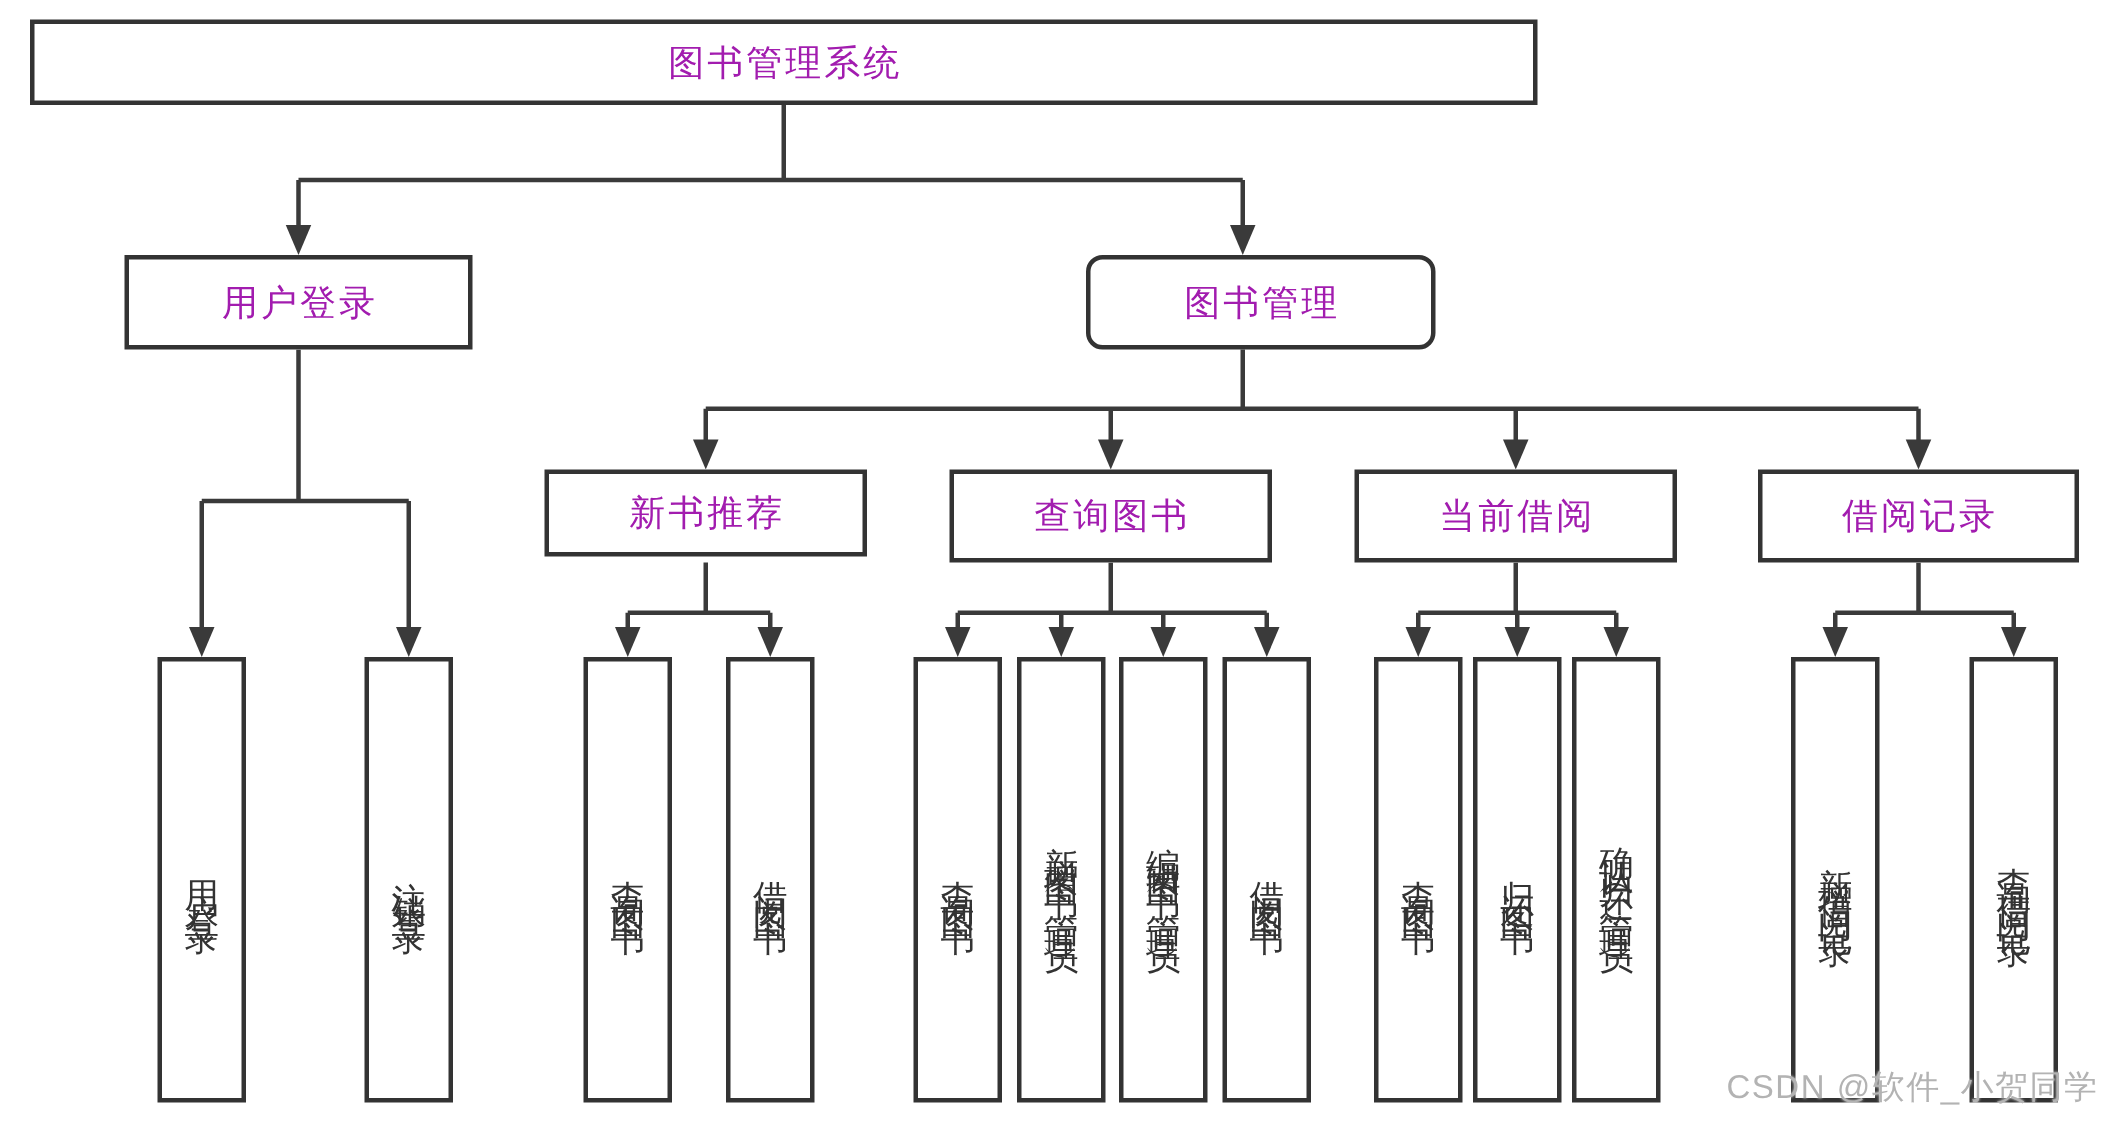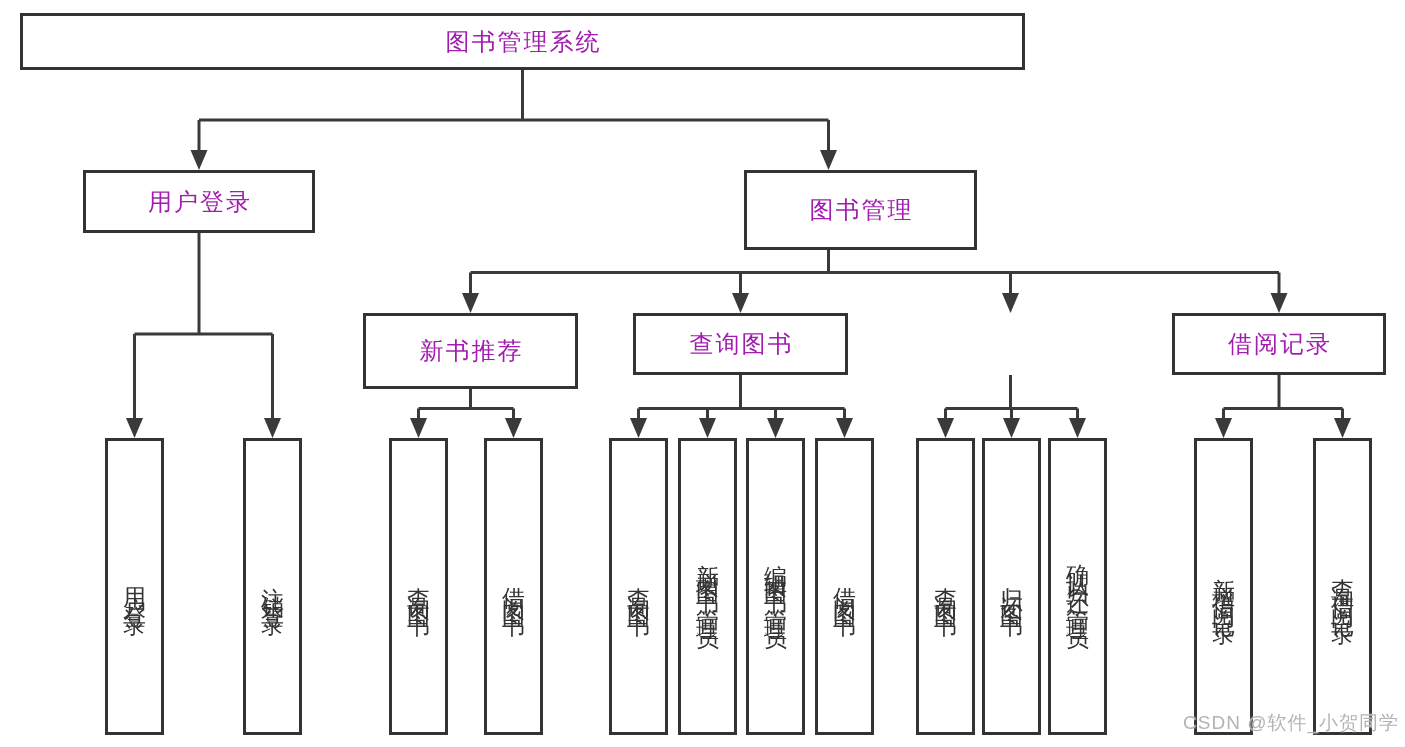--- a/index.html
+++ b/index.html
@@ -31,43 +31,43 @@
     writing-mode:vertical-rl;
     text-orientation:mixed;
     font-size:23px;
     letter-spacing:9px;
     line-height:1;
     color:#333333;
     white-space:nowrap;
   }
   #box-root   {left:20px;  top:13px;  width:1005px;height:57px;}
   #box-user   {left:83px;  top:170px; width:232px; height:63px;}
-  #box-mgmt   {left:744px; top:170px; width:233px; height:80px;}
-  #box-newbook{left:363px; top:313px; width:215px; height:76px;}
+  #box-mgmt   {left:724px; top:170px; width:233px; height:63px;border-radius:11px;}
+  #box-newbook{left:363px; top:313px; width:215px; height:58px;}
   #box-borrow {left:633px; top:313px; width:215px; height:62px;}
   #box-current{left:903px; top:313px; width:215px; height:62px;}
   #box-record {left:1172px;top:313px; width:214px; height:62px;}
   #leaf-user-0   {left:105px;}
   #leaf-user-1   {left:243px;}
   #leaf-newbook-0{left:389px;}
   #leaf-newbook-1{left:484px;}
   #leaf-borrow-0 {left:609px;}
   #leaf-borrow-1 {left:678px;}
   #leaf-borrow-2 {left:746px;}
   #leaf-borrow-3 {left:815px;}
   #leaf-current-0{left:916px;}
   #leaf-current-1{left:982px;}
   #leaf-current-2{left:1048px;}
   #leaf-record-0 {left:1194px;}
   #leaf-record-1 {left:1313px;}
   .watermark{
     position:absolute;
     right:6px;top:710px;
     z-index:3;
-    font-size:19px;
+    font-size:22px;
     letter-spacing:1px;
     color:#b3b3b3;
     text-shadow:0 0 2px #ffffff;
     white-space:nowrap;
   }
 </style>
 </head>
 <body>
 
 <div class="canvas">
@@ -132,20 +132,23 @@
   <div class="box h" id="box-mgmt">
     <span class="label">图书管理</span>
   </div>
 
   <div class="box h" id="box-newbook">
     <span class="label">新书推荐</span>
   </div>
   <div class="box h" id="box-borrow">
     <span class="label">查询图书</span>
   </div>
+  <div class="box h" id="box-current">
+    <span class="label">当前借阅</span>
+  </div>
   <div class="box h" id="box-record">
     <span class="label">借阅记录</span>
   </div>
 
   <div class="box leaf" id="leaf-user-0">
     <span class="label">用户登录</span>
   </div>
   <div class="box leaf" id="leaf-user-1">
     <span class="label">注销登录</span>
   </div>

